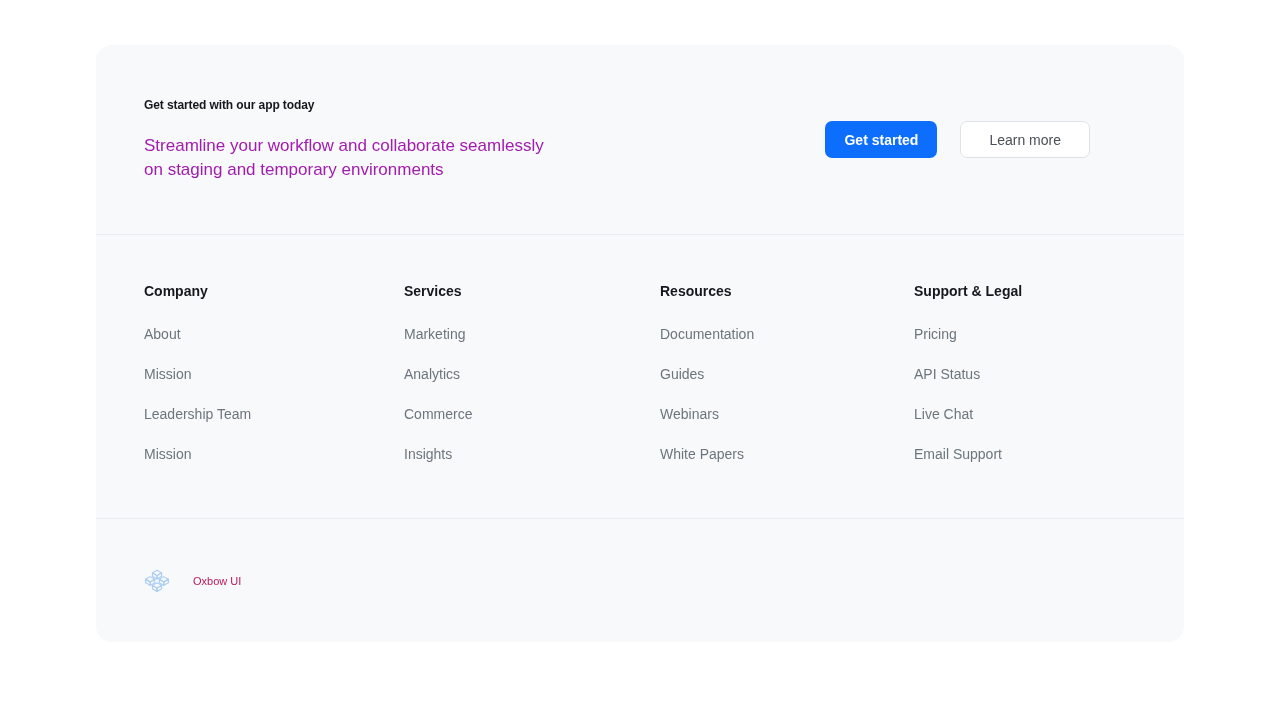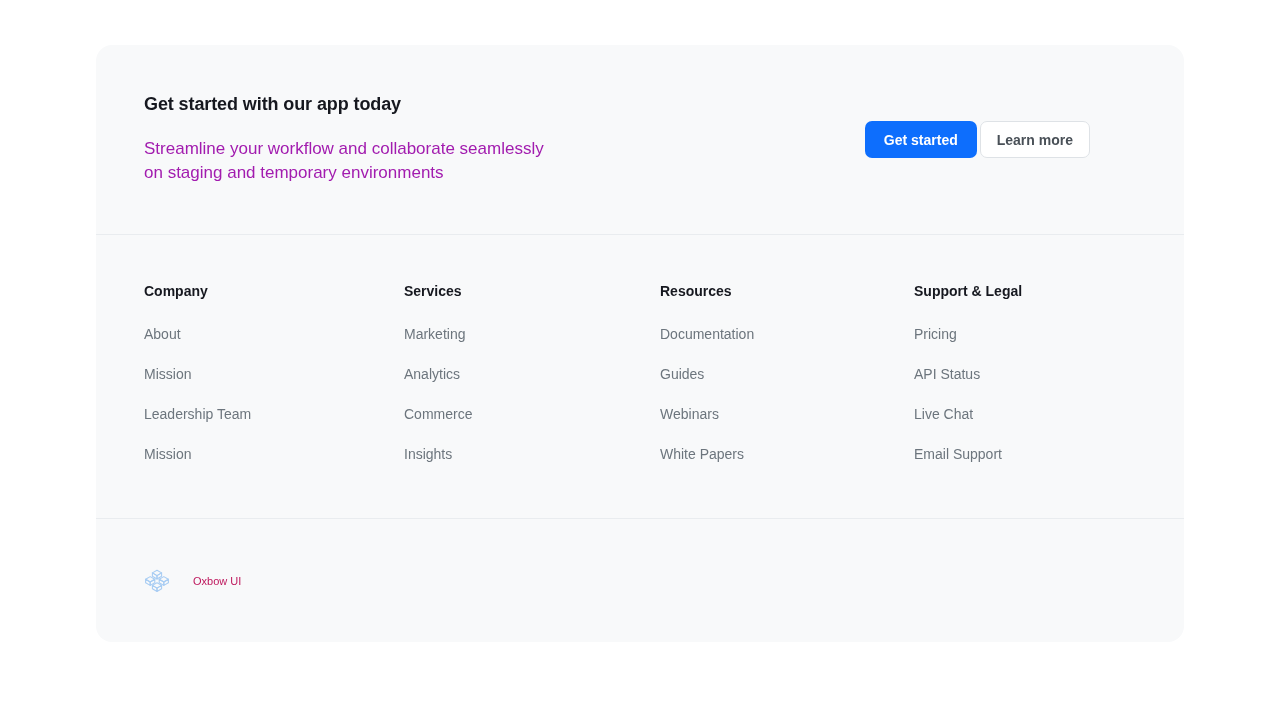--- a/index.html
+++ b/index.html
@@ -39,38 +39,38 @@
     display: flex;
     align-items: center;
     justify-content: space-between;
     border-bottom: 1px solid #e9ecef;
     flex: 0 0 auto;
   }
 
   .cta-copy { max-width: 560px; }
 
   .cta-title {
-    font-size: 18px;
+    font-size: 12px;
     font-weight: bold;
     color: #16181f;
     letter-spacing: -0.1px;
     margin-bottom: 22px;
   }
 
   .cta-sub {
     font-size: 17px;
     line-height: 24px;
     color: #a21caf;
     max-width: 400px;
   }
 
   .cta-actions {
     display: flex;
     align-items: flex-end;
-    gap: 3px;
+    gap: 23px;
     margin-right: 46px;
   }
 
   .btn {
     font-family: "Liberation Sans", sans-serif;
     font-size: 14px;
     border-radius: 7px;
     cursor: pointer;
     white-space: nowrap;
     display: inline-flex;
@@ -84,22 +84,22 @@
     color: #ffffff;
     font-weight: bold;
     border: none;
     padding: 0 19px;
   }
 
   .btn-secondary {
     background: #ffffff;
     color: #495057;
     border: 1px solid #dee2e6;
-    padding: 0 16px;
-    font-weight: bold;
+    padding: 0 28px;
+    font-weight: normal;
   }
 
   
   .link-grid {
     flex: 1 1 auto;
     padding: 48px 48px 0 48px;
     display: grid;
     grid-template-columns: 260px 256px 254px 1fr;
     border-bottom: 1px solid #e9ecef;
     align-content: start;

